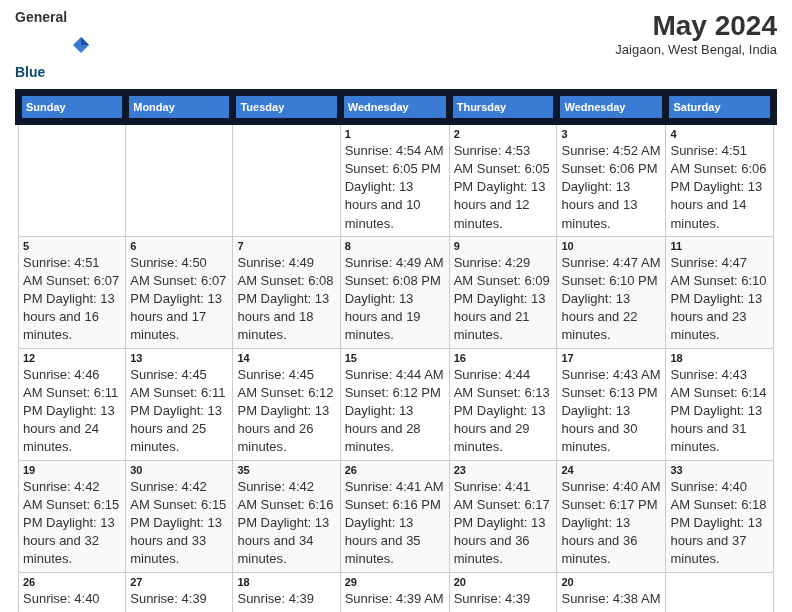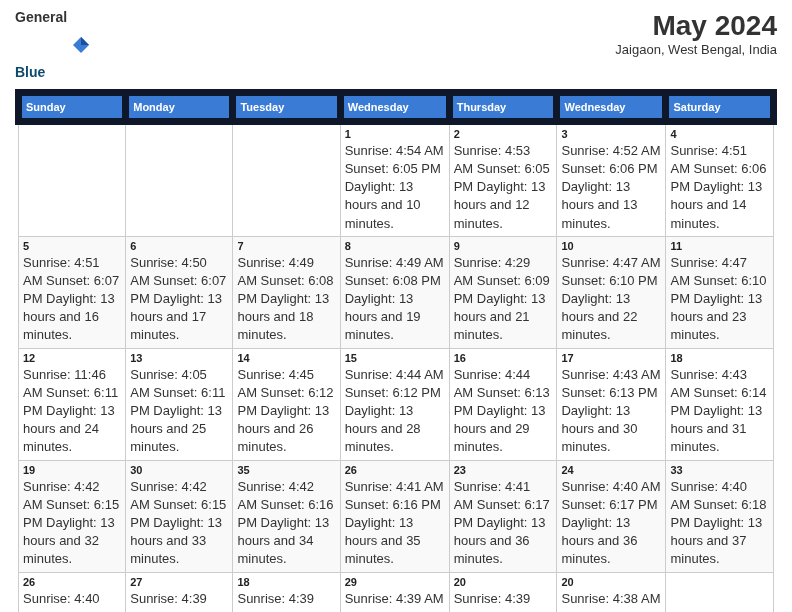--- a/index.html
+++ b/index.html
@@ -204,27 +204,27 @@
           <td>
             <span class="day-number">11</span>
             <div class="day-info">Sunrise: 4:47 AM
 Sunset: 6:10 PM
 Daylight: 13 hours and 23 minutes.</div>
           </td>
         </tr>
         <tr>
           <td>
             <span class="day-number">12</span>
-            <div class="day-info">Sunrise: 11:46 AM
+            <div class="day-info">Sunrise: 4:46 AM
 Sunset: 6:11 PM
 Daylight: 13 hours and 24 minutes.</div>
           </td>
           <td>
             <span class="day-number">13</span>
-            <div class="day-info">Sunrise: 4:05 AM
+            <div class="day-info">Sunrise: 4:45 AM
 Sunset: 6:11 PM
 Daylight: 13 hours and 25 minutes.</div>
           </td>
           <td>
             <span class="day-number">14</span>
             <div class="day-info">Sunrise: 4:45 AM
 Sunset: 6:12 PM
 Daylight: 13 hours and 26 minutes.</div>
           </td>
           <td>

